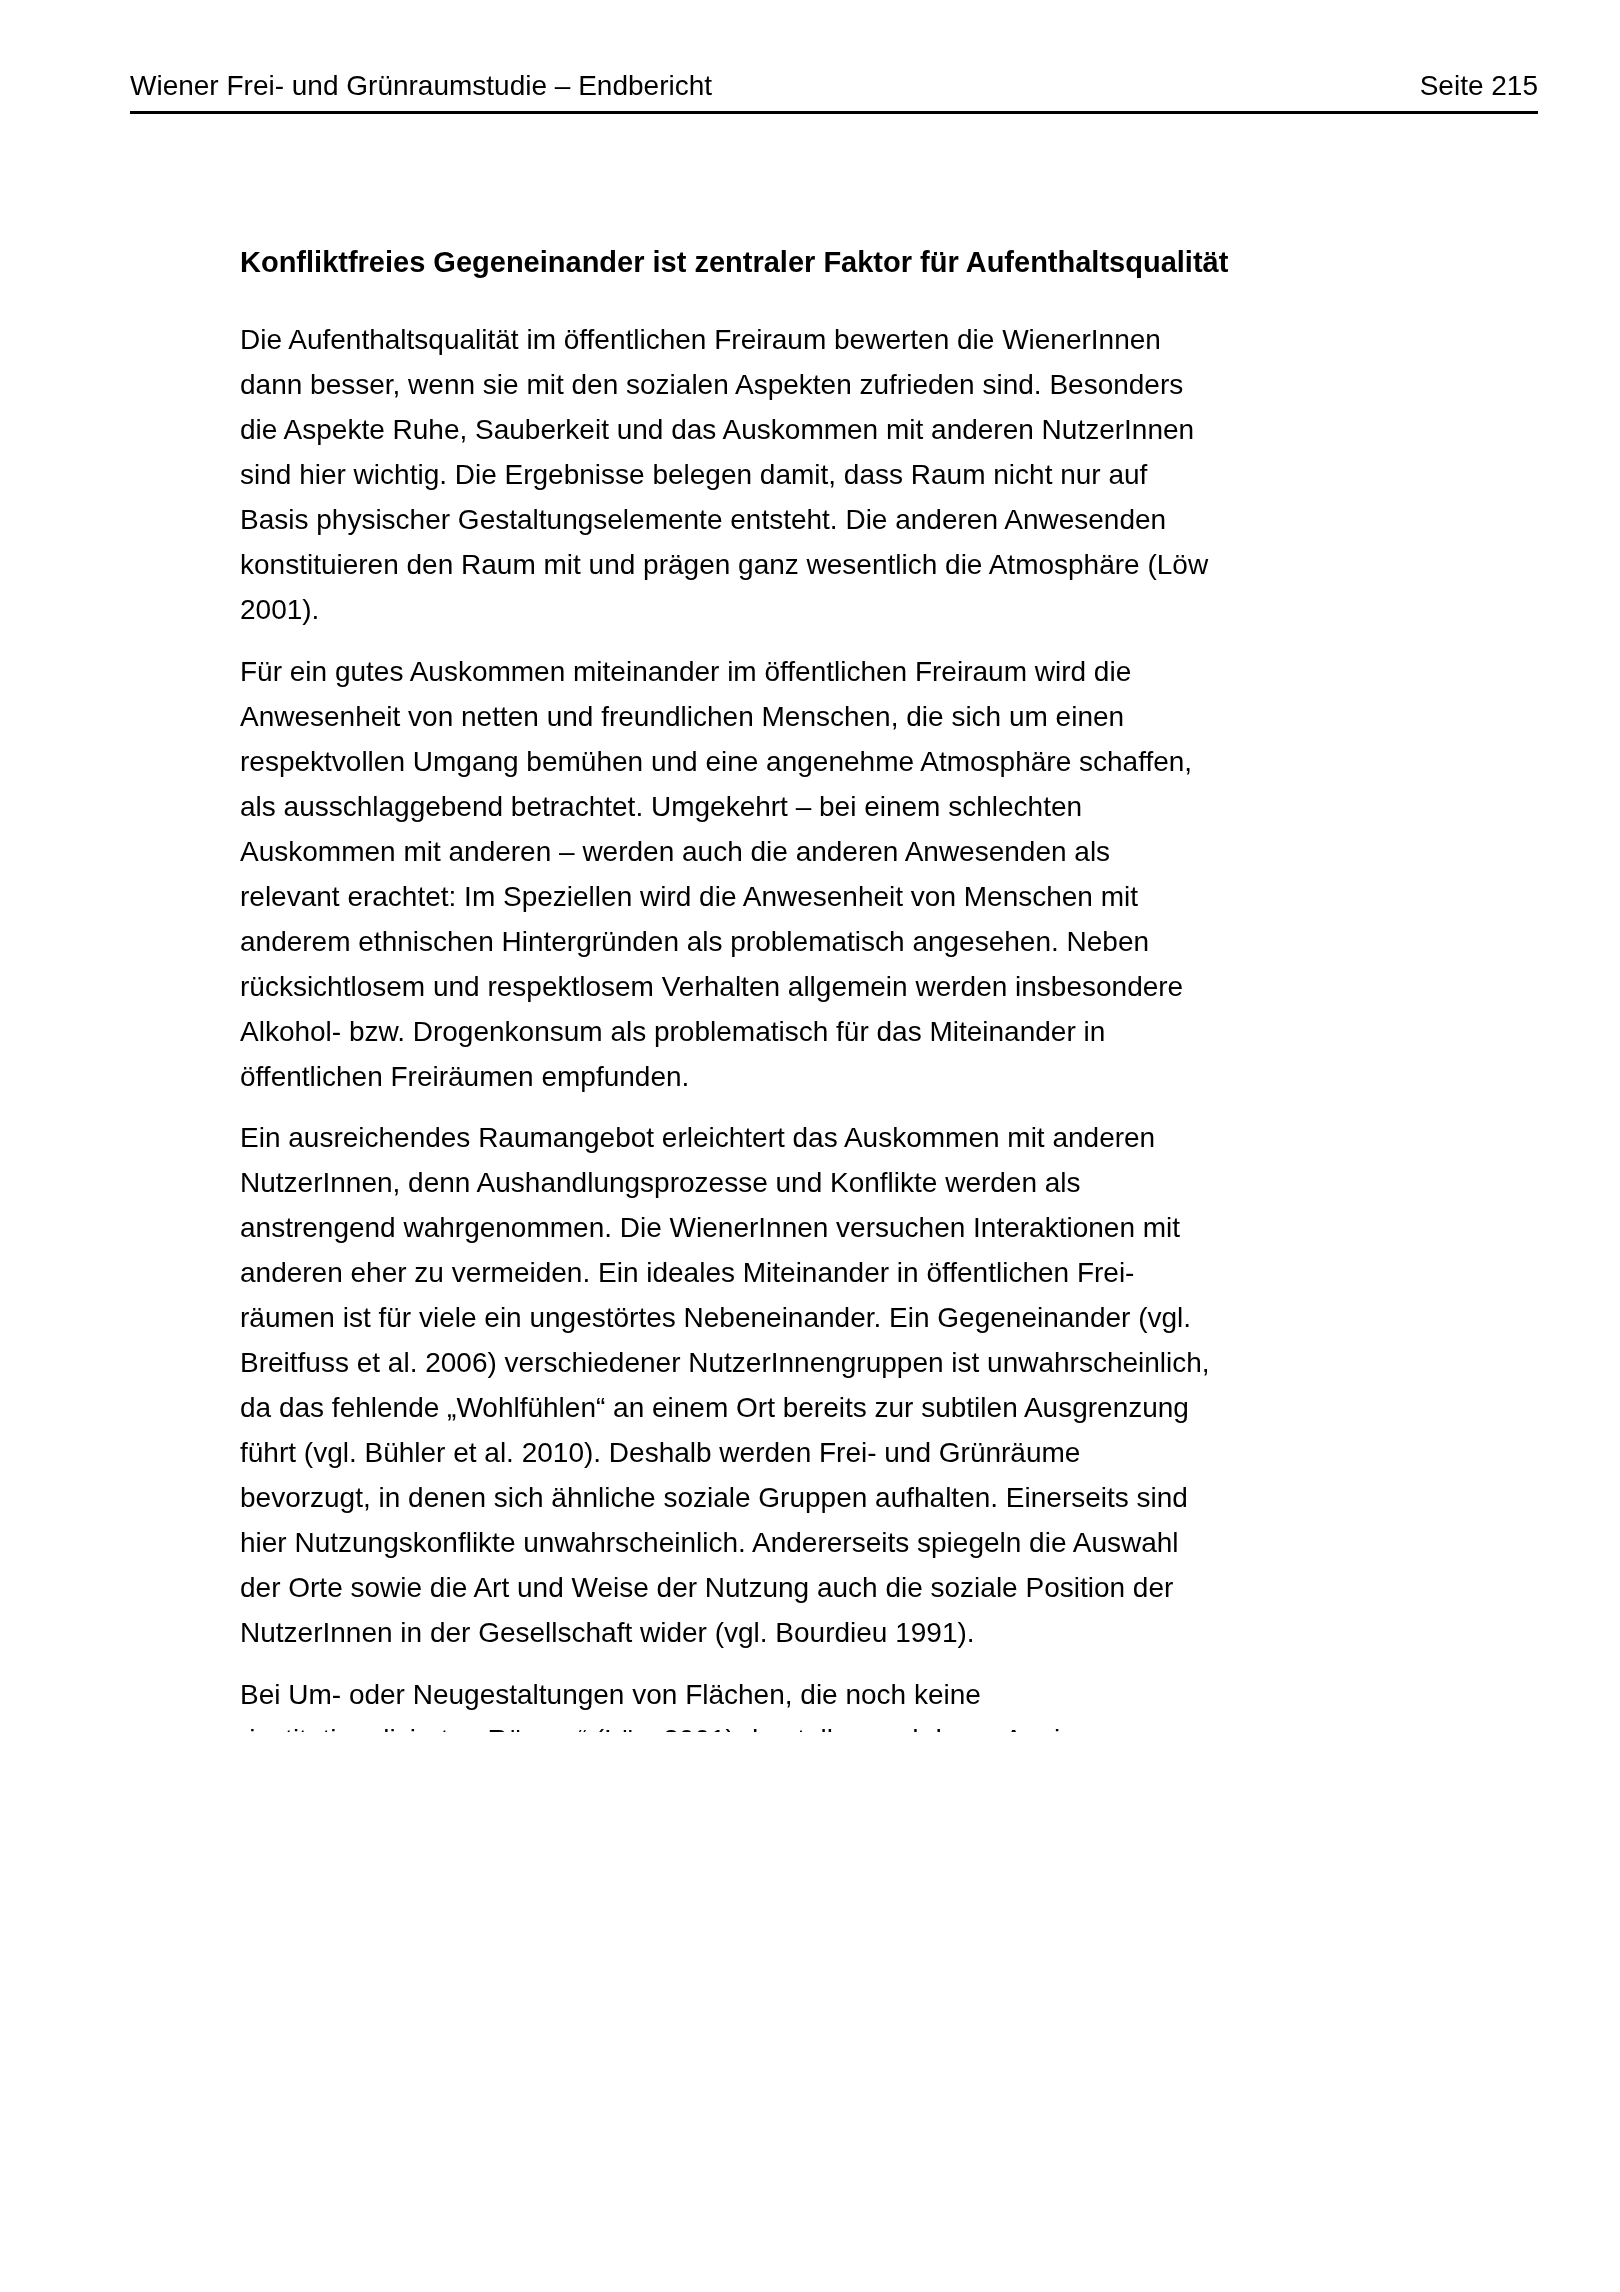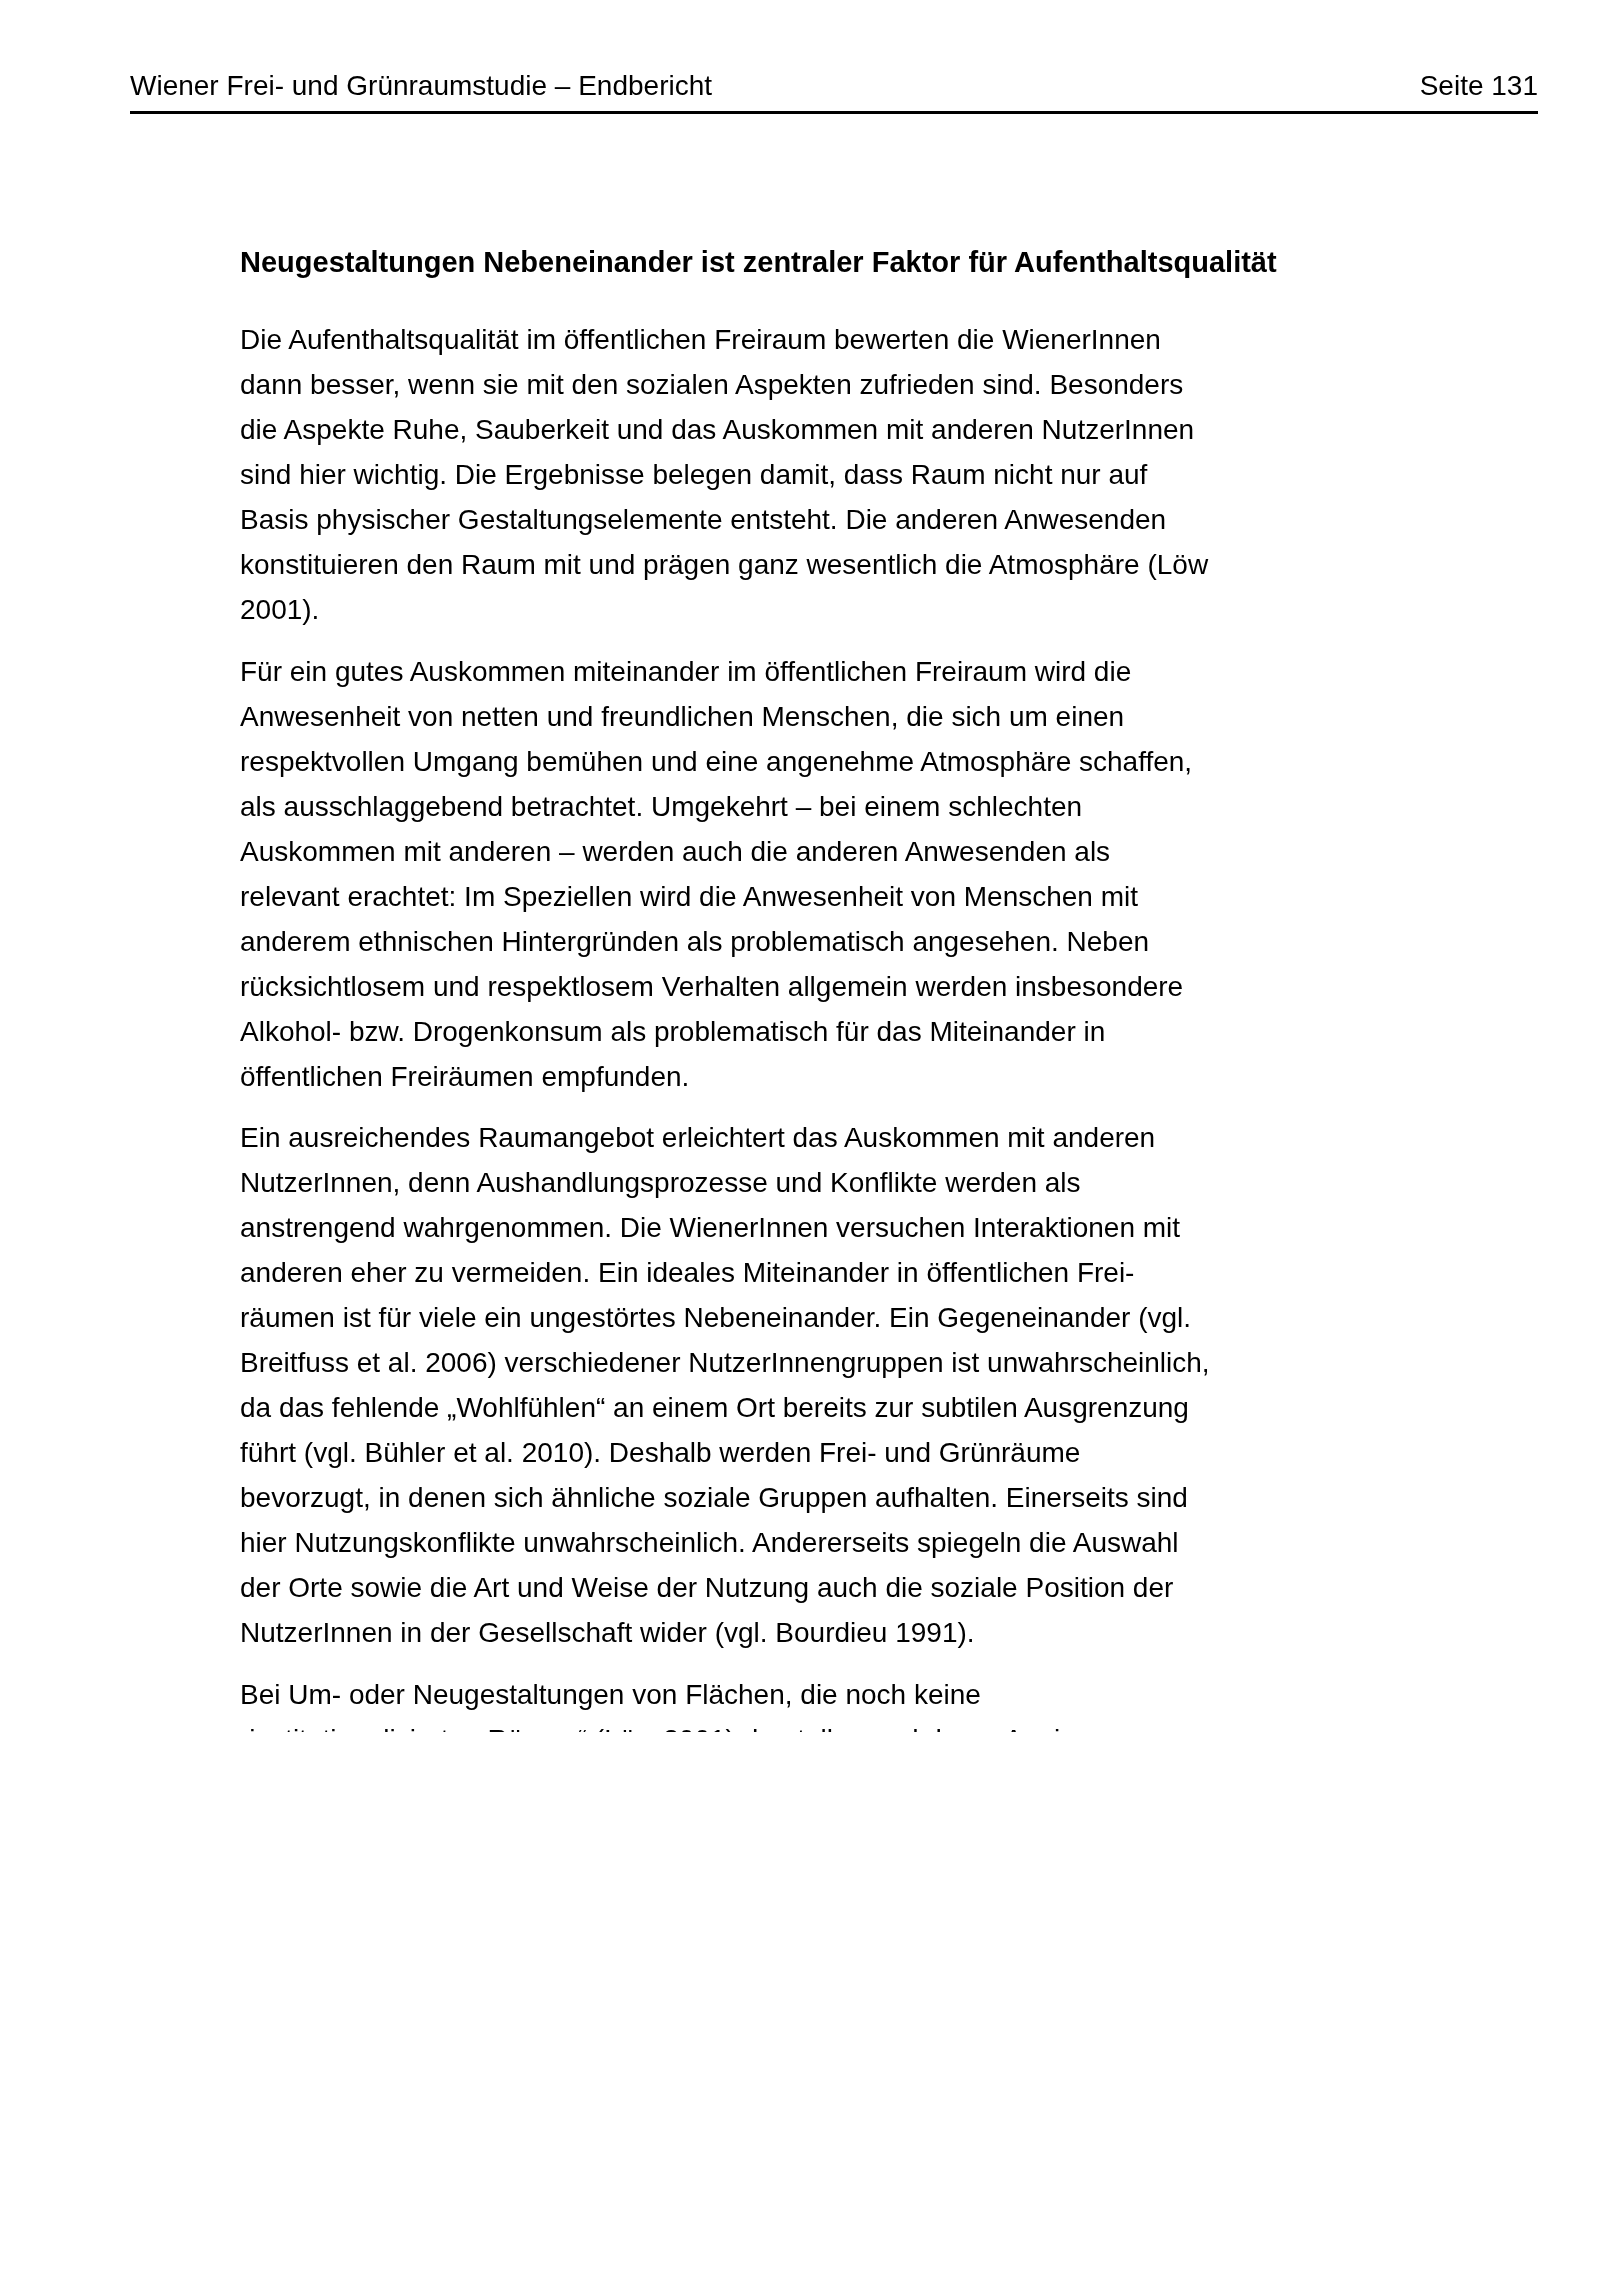--- a/index.html
+++ b/index.html
@@ -63,27 +63,27 @@
   }
 </style>
 </head>
 <body>
 
 <div class="page">
 
   <div class="header">
     <div class="header-row">
       <span class="header-title">Wiener Frei- und Grünraumstudie – Endbericht</span>
-      <span class="header-page">Seite 131</span>
+      <span class="header-page">Seite 215</span>
     </div>
     <hr class="header-rule">
   </div>
 
   <div class="content">
-    <h1 class="section-heading">Neugestaltungen Nebeneinander ist zentraler Faktor für Aufenthaltsqualität</h1>
+    <h1 class="section-heading">Konfliktfreies Gegeneinander ist zentraler Faktor für Aufenthaltsqualität</h1>
 
     <p class="para">Die Aufenthaltsqualität im öffentlichen Freiraum bewerten die WienerInnen
 dann besser, wenn sie mit den sozialen Aspekten zufrieden sind. Besonders
 die Aspekte Ruhe, Sauberkeit und das Auskommen mit anderen NutzerInnen
 sind hier wichtig. Die Ergebnisse belegen damit, dass Raum nicht nur auf
 Basis physischer Gestaltungselemente entsteht. Die anderen Anwesenden
 konstituieren den Raum mit und prägen ganz wesentlich die Atmosphäre (Löw
 2001).</p>
 
     <p class="para">Für ein gutes Auskommen miteinander im öffentlichen Freiraum wird die

